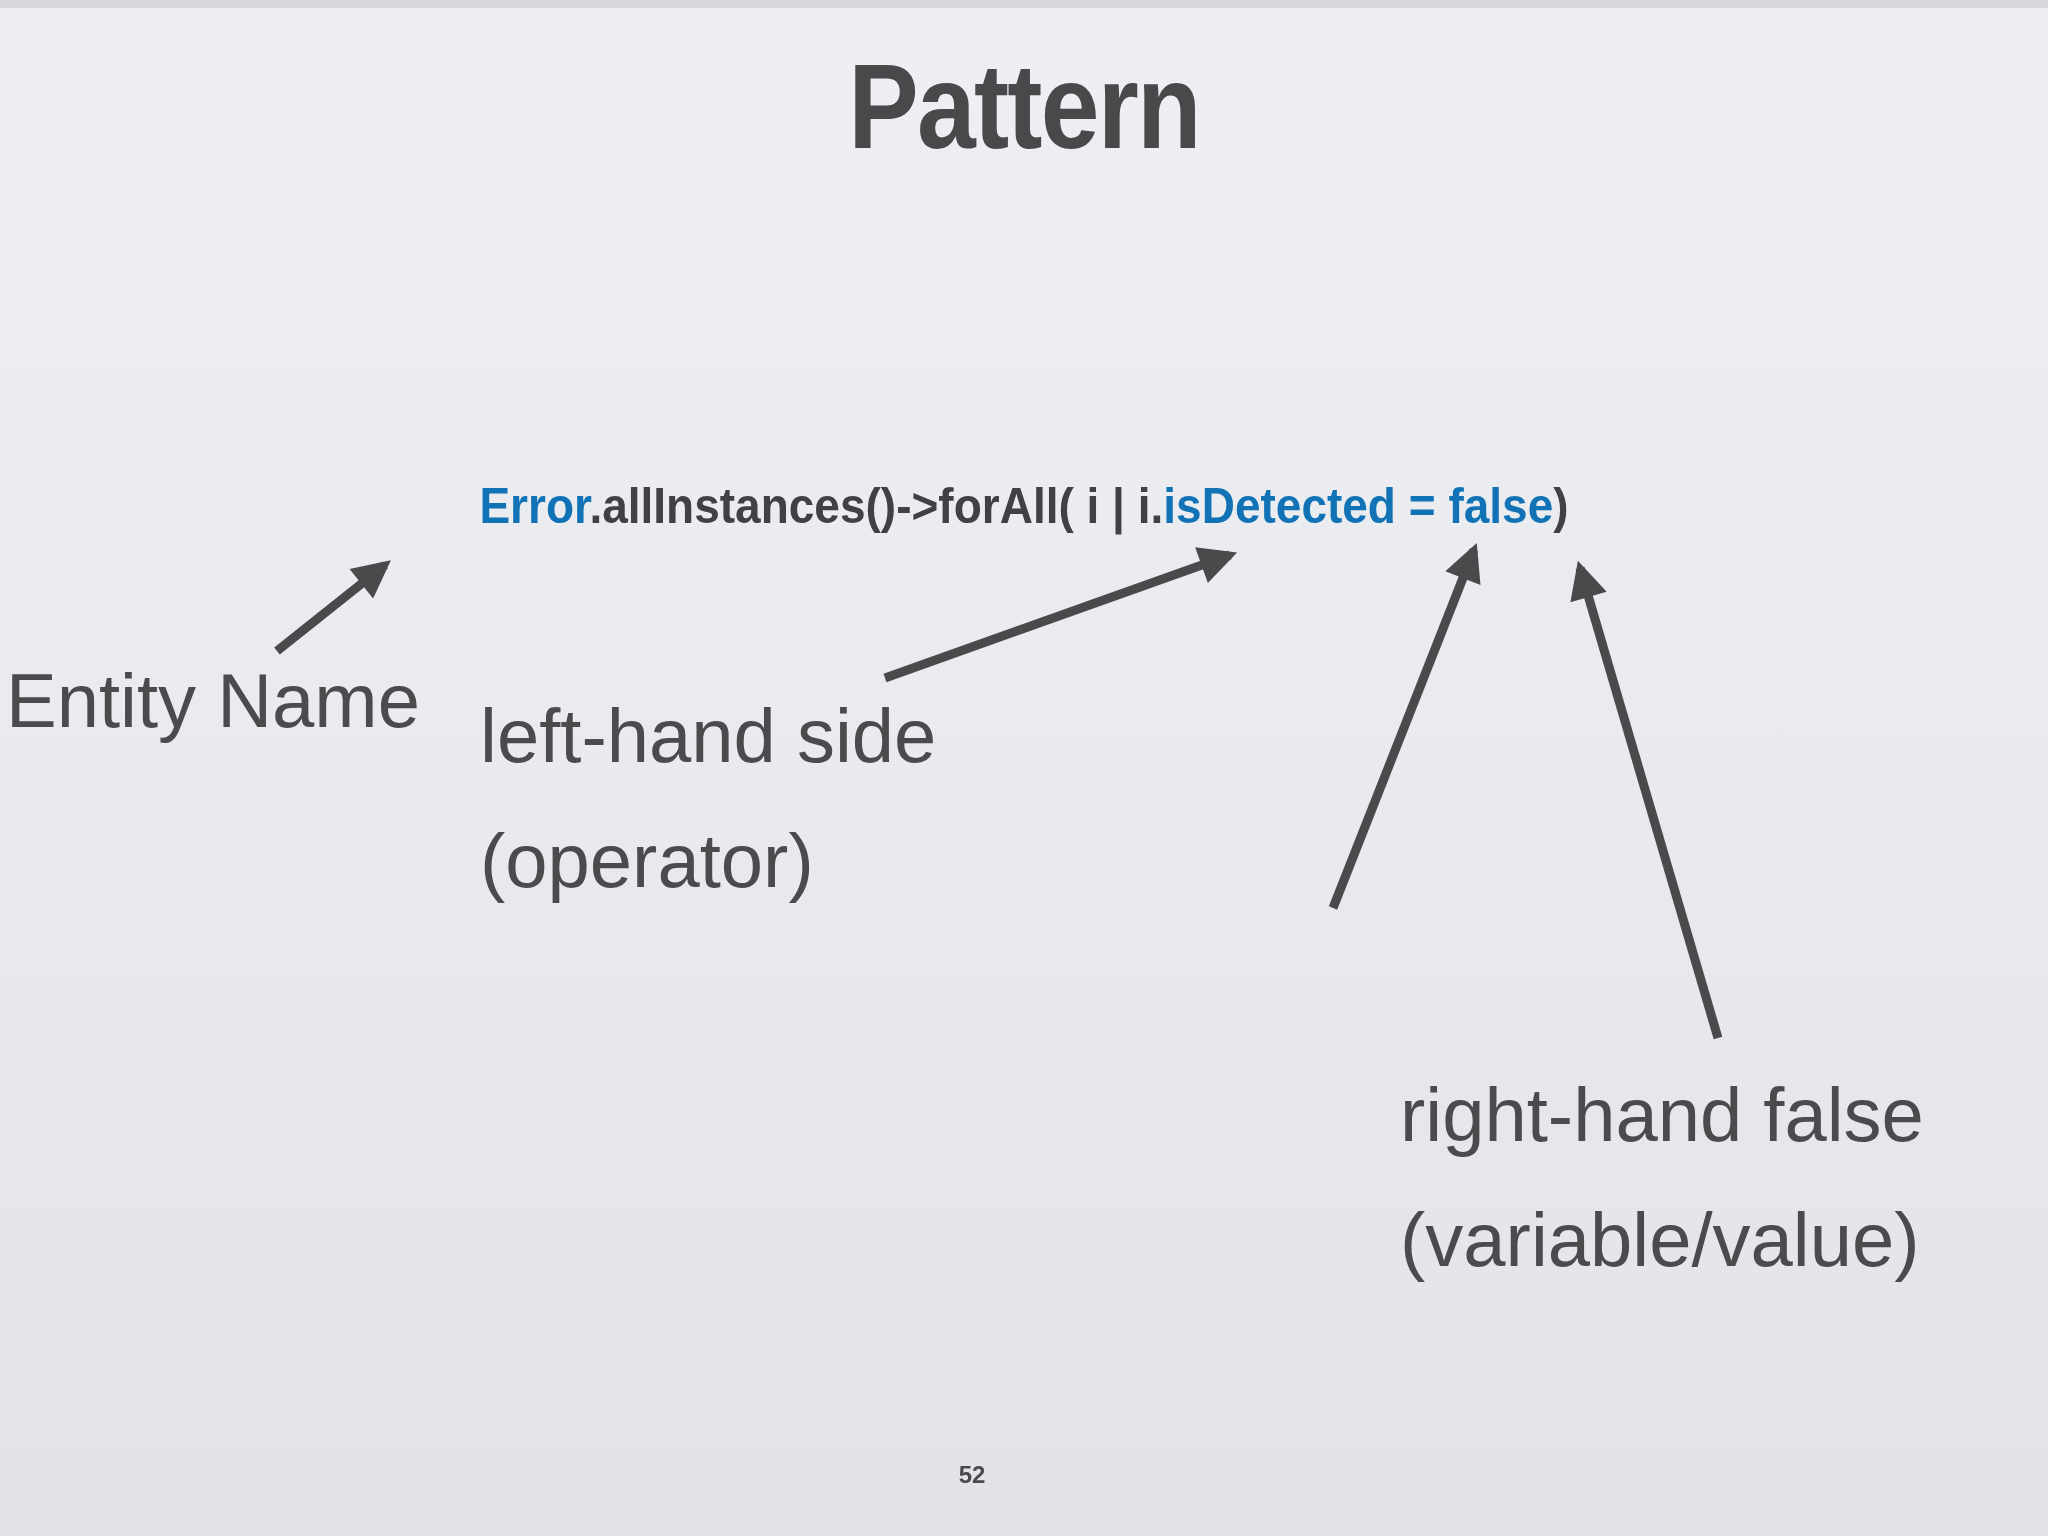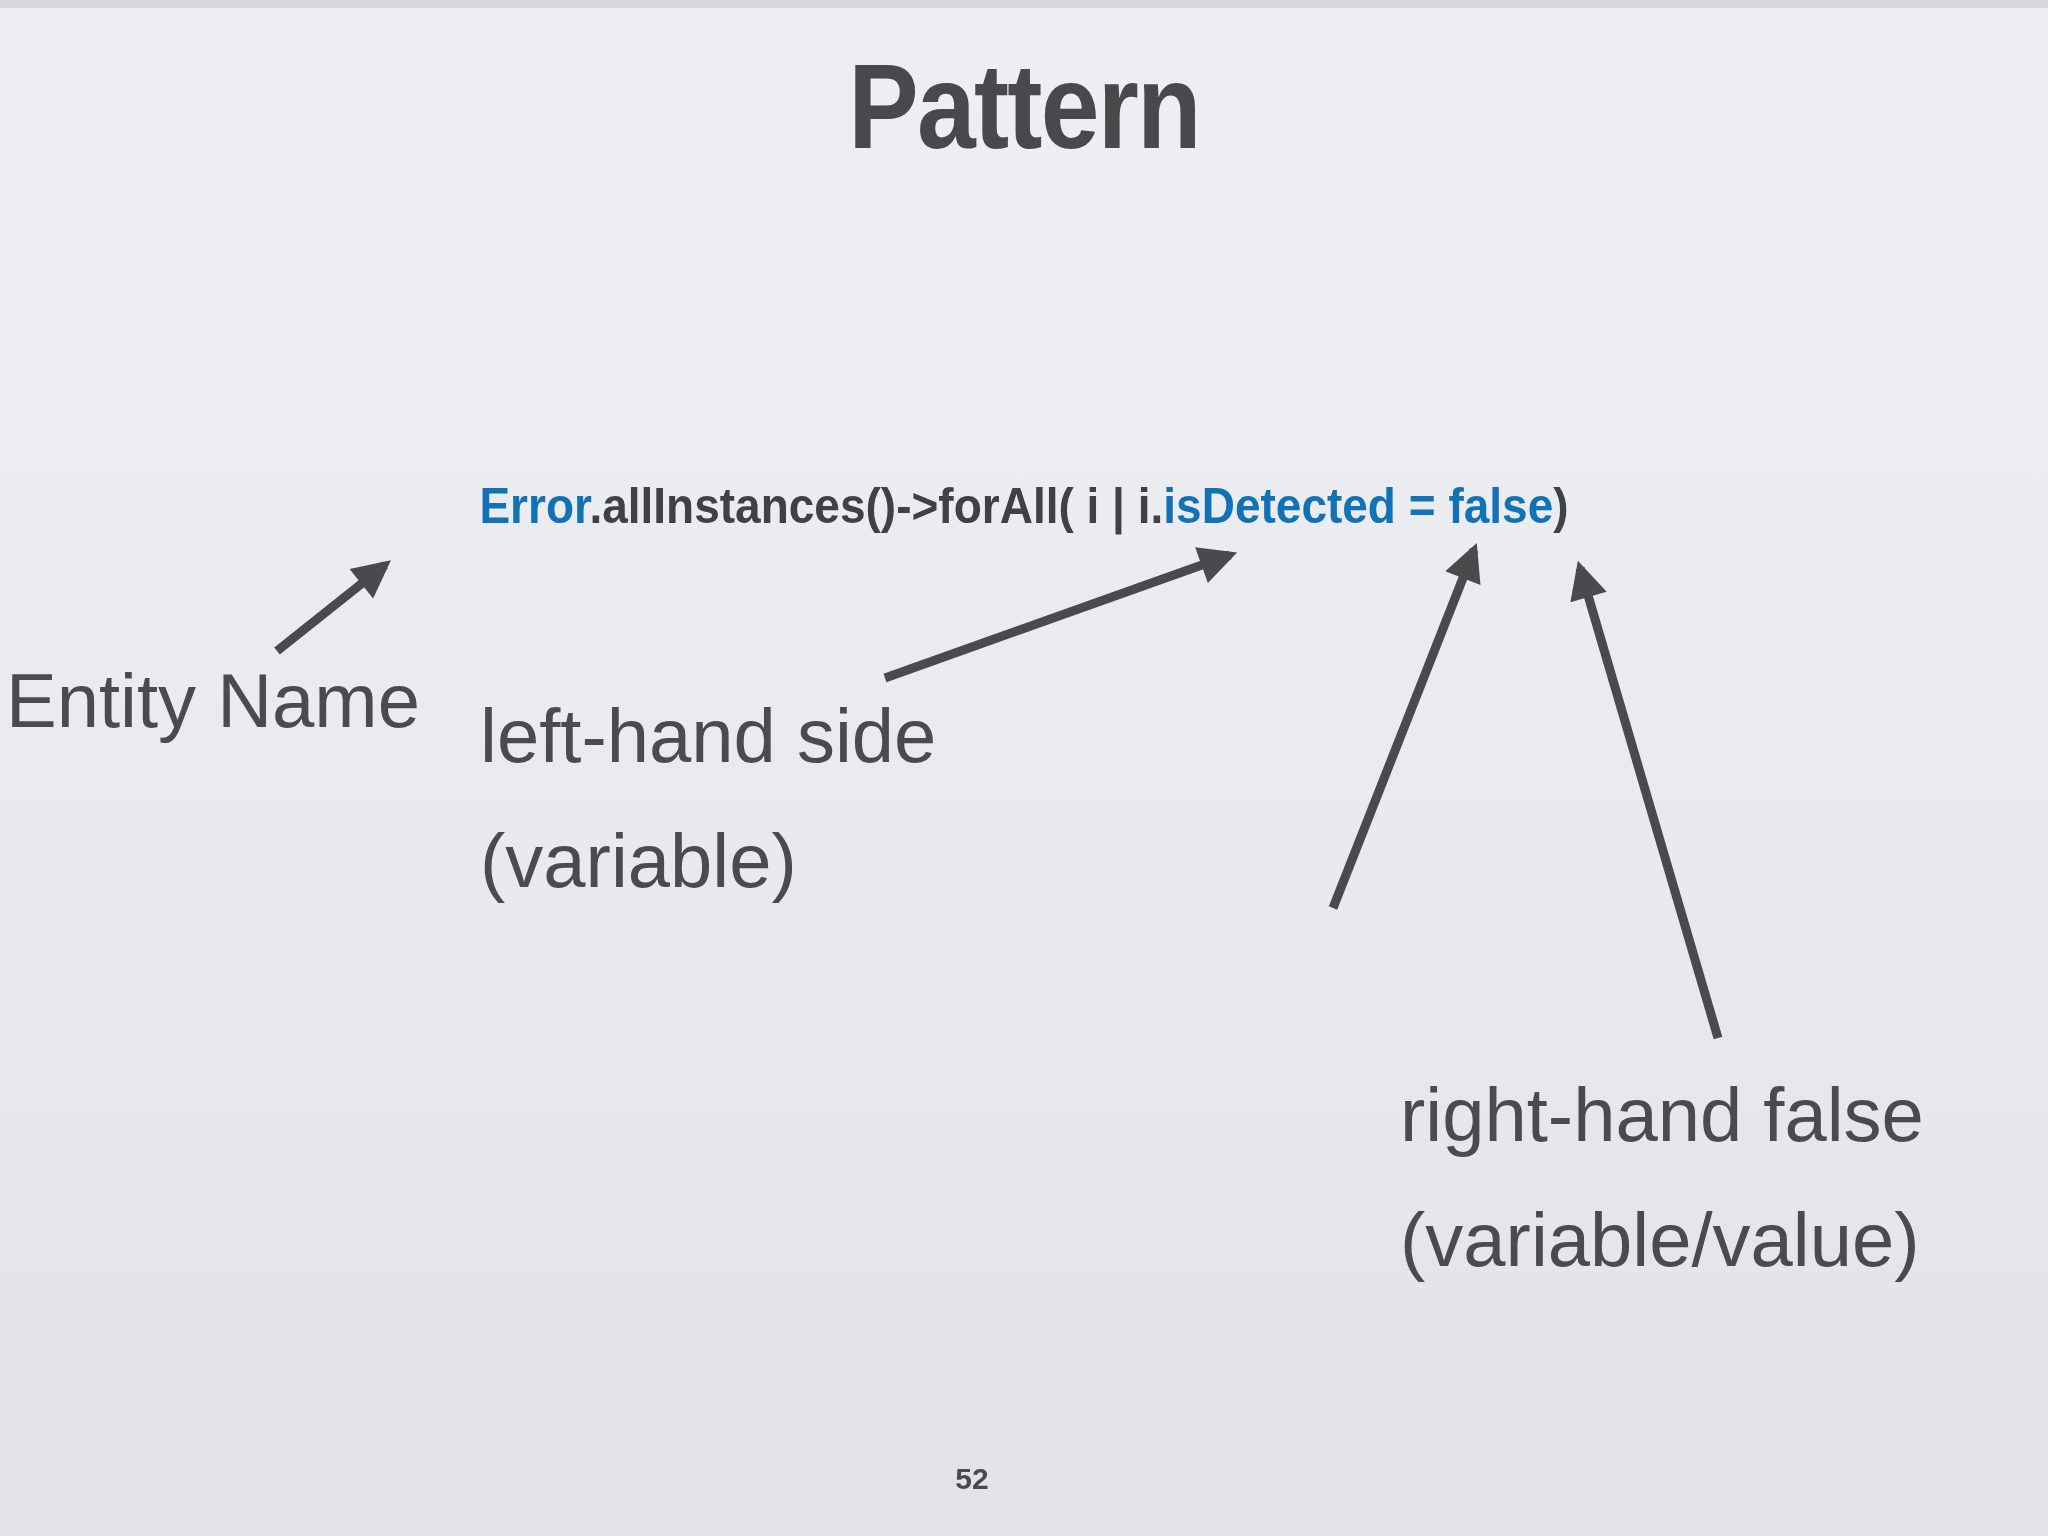--- a/index.html
+++ b/index.html
@@ -63,21 +63,21 @@
   .entity-name { left: 6px; top: 647px; }
   .lhs-label   { left: 480px; top: 665px; width: 800px; }
   .operator-label { left: 1130px; top: 915px; }
   .rhs-label   { left: 1400px; top: 1044px; width: 620px; }
   .page-number {
     position: absolute;
     top: 1453px;
     left: 0;
     width: 1944px;
     text-align: center;
-    font-size: 30px;
+    font-size: 24px;
     font-weight: bold;
     color: #4a4a4d;
     line-height: 1.2;
   }
   .arrow-overlay {
     position: absolute;
     top: 0;
     left: 0;
     width: 2048px;
     height: 1536px;
@@ -107,21 +107,21 @@
   <line x1="277" y1="643" x2="385" y2="557" class="arrow-line" marker-end="url(#arrowhead)"></line>
       <line x1="885" y1="670" x2="1230" y2="547" class="arrow-line" marker-end="url(#arrowhead)"></line>
       <line x1="1333" y1="900" x2="1474" y2="542" class="arrow-line" marker-end="url(#arrowhead)"></line>
       <line x1="1718" y1="1030" x2="1580" y2="560" class="arrow-line" marker-end="url(#arrowhead)"></line>
     </svg>
 
   <div class="label entity-name">Entity Name</div>
 
   <div class="label two-line lhs-label">
     <div>left-hand side</div>
-    <div>(variable)</div>
+    <div>(operator)</div>
   </div>
 
 
   <div class="label two-line rhs-label">
     <div>right-hand false</div>
     <div>(variable/value)</div>
   </div>
 
   <div class="page-number">52</div>
 

